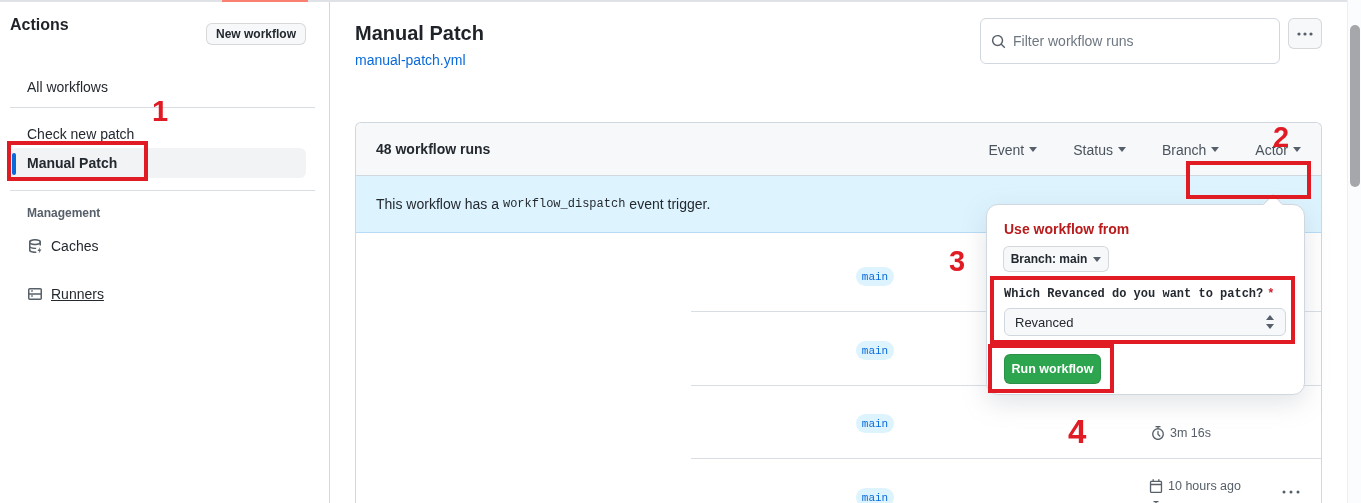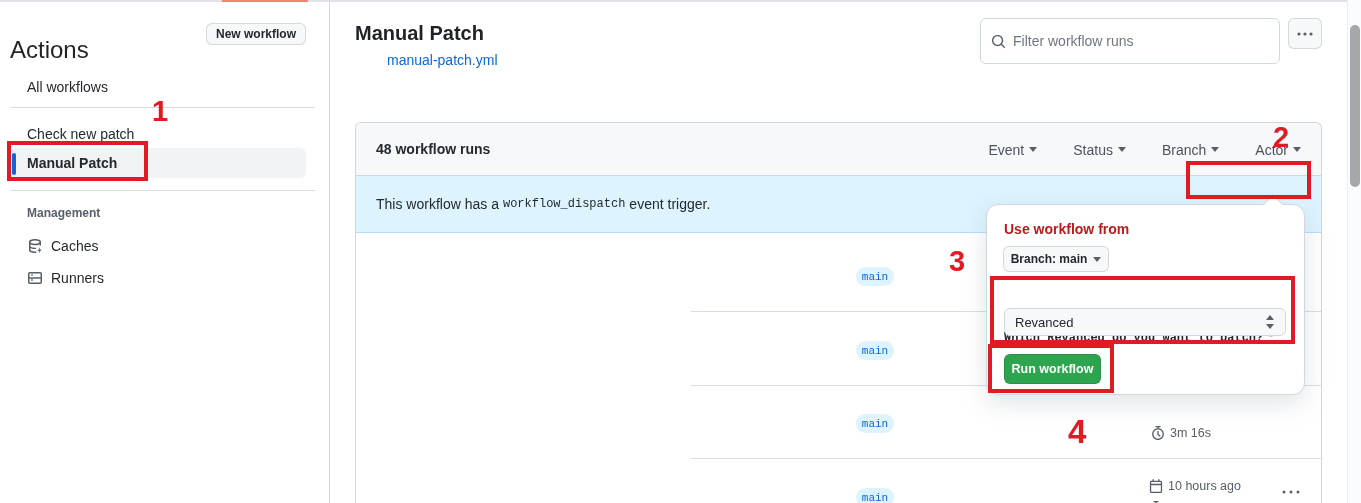--- a/index.html
+++ b/index.html
@@ -10,42 +10,42 @@
     color:#24292f; font-size:14px;
   }
   .abs { position:absolute; }
 
   
   .top-line { left:0; top:0; width:100%; height:2px; background:#dfe3e8; }
   .top-salmon { left:222px; top:0; width:86px; height:3px; background:#fa8072; }
 
   
   .sidebar { left:0; top:2px; width:330px; height:501px; background:#fff; border-right:1px solid #d0d7de; }
-  .sb-title { left:10px; top:34px; font-size:24px; font-weight:400; color:#1f2328; }
+  .sb-title { left:10px; top:14px; font-size:16px; font-weight:700; color:#1f2328; }
   .btn-light {
     display:flex; align-items:center; justify-content:center;
     background:#f6f8fa; border:1px solid rgba(31,35,40,0.15); border-radius:6px;
     font-size:12px; font-weight:600; color:#24292f; cursor:pointer;
   }
   .sb-new { left:206px; top:21px; width:100px; height:22px; }
   .sb-item { left:10px; width:296px; height:30px; display:flex; align-items:center; padding-left:17px; font-size:14px; color:#24292f; border-radius:6px; cursor:pointer; }
   .sb-all { top:70px; }
   .sb-div { left:10px; width:305px; height:1px; background:#d8dee4; }
   .sb-check { top:117px; }
   .sb-selected { top:146px; background:#f1f3f5; font-weight:600; }
   .sb-accent { left:12px; top:151px; width:4px; height:22px; border-radius:2px; background:#0969da; }
   .sb-mgmt { left:27px; top:204px; font-size:12px; font-weight:600; color:#57606a; }
   .sb-iconitem { left:10px; width:296px; height:28px; display:flex; align-items:center; gap:8px; padding-left:17px; font-size:14px; cursor:pointer; border-radius:6px; }
   .sb-caches { top:230px; }
-  .sb-runners { top:262px; }
+  .sb-runners { top:278px;text-decoration:underline; }
   .oct { width:16px; height:16px; flex:none; fill:#57606a; }
 
   
   .m-title { left:355px; top:22px; font-size:20px; font-weight:600; color:#1f2328; }
-  .m-link { left:355px; top:52px; font-size:14px; color:#0969da; text-decoration:none; cursor:pointer;margin-left:32px; }
+  .m-link { left:355px; top:52px; font-size:14px; color:#0969da; text-decoration:none; cursor:pointer; }
   .search { left:980px; top:18px; width:300px; height:46px; border:1px solid #d0d7de; border-radius:6px; background:#fff; display:flex; align-items:center; padding:0 10px; gap:7px; }
   .search input { border:none; outline:none; flex:1; font-size:14px; font-family:"Liberation Sans",sans-serif; color:#24292f; background:transparent; }
   .search input::placeholder { color:#6e7781; }
   .kebab-btn { left:1288px; top:18px; width:34px; height:31px; }
 
   
   .runs-table { left:355px; top:95px; width:967px; height:408px; border:1px solid #d0d7de; border-bottom:none; border-radius:6px 6px 0 0; background:#fff;margin-top:27px; }
   .thead { position:absolute; left:0; top:0; width:100%; height:53px; background:#f6f8fa; border-bottom:1px solid #d0d7de; border-radius:6px 6px 0 0; }
   .tcount { position:absolute; left:20px; top:18px; font-size:14px; font-weight:600; color:#24292f; }
   .filters { position:absolute; right:20px; top:0; height:53px; display:flex; align-items:center; gap:36px; }
@@ -60,21 +60,21 @@
   .branch-badge { position:absolute; left:500px; width:38px; height:19px; display:flex; align-items:center; justify-content:center; background:#ddf4ff; color:#0969da; border-radius:999px; font-family:"Liberation Mono","DejaVu Sans Mono",monospace; font-size:11px; cursor:pointer; }
   .meta { position:absolute; display:flex; align-items:center; gap:5px; color:#57606a; font-size:12.5px; }
   .meta .oct { width:14px; height:14px; }
   .row-kebab { position:absolute; left:922px; top:360px; width:26px; height:18px; display:flex; align-items:center; justify-content:center; cursor:pointer; }
 
   
   .dialog { left:986px; top:204px; width:319px; height:191px; background:#fff; border:1px solid #d0d7de; border-radius:12px; box-shadow:0 8px 24px rgba(140,149,159,0.25); z-index:10; }
   .dialog-caret { position:absolute; top:-8px; right:24px; width:14px; height:14px; background:#fff; border-left:1px solid #d0d7de; border-top:1px solid #d0d7de; transform:rotate(45deg); }
   .dlg-heading { position:absolute; left:17px; top:16px; font-size:14px; font-weight:600; color:#b91c1c; }
   .dlg-branch { position:absolute; left:16px; top:41px; width:106px; height:26px; gap:6px; }
-  .dlg-label { position:absolute; left:17px; top:82px; font-family:"Liberation Mono","DejaVu Sans Mono",monospace; font-size:12px; font-weight:700; color:#24292f;margin-top:44px; }
+  .dlg-label { position:absolute; left:17px; top:82px; font-family:"Liberation Mono","DejaVu Sans Mono",monospace; font-size:12px; font-weight:700; color:#24292f; }
   .dlg-label .req { color:#cf222e; margin-left:4px; }
   .dlg-select { position:absolute; left:17px; top:103px; width:282px; height:28px; background:#f6f8fa; border:1px solid #d0d7de; border-radius:6px; display:flex; align-items:center; padding:0 10px; font-size:13px; color:#24292f; cursor:pointer; }
   .dlg-select .grow { flex:1; }
   .btn-green { position:absolute; left:17px; top:149px; width:97px; height:30px; background:#2da44e; border:1px solid rgba(31,35,40,0.15); border-radius:6px; color:#fff; font-size:12.5px; font-weight:600; display:flex; align-items:center; justify-content:center; cursor:pointer; }
 
   
   .ann-box { position:absolute; border:4px solid #e01b24; z-index:20; pointer-events:none; }
   .ann-num { position:absolute; color:#e01b24; font-weight:700; font-size:29px; z-index:21; font-family:"Liberation Sans",sans-serif; }
 
   

